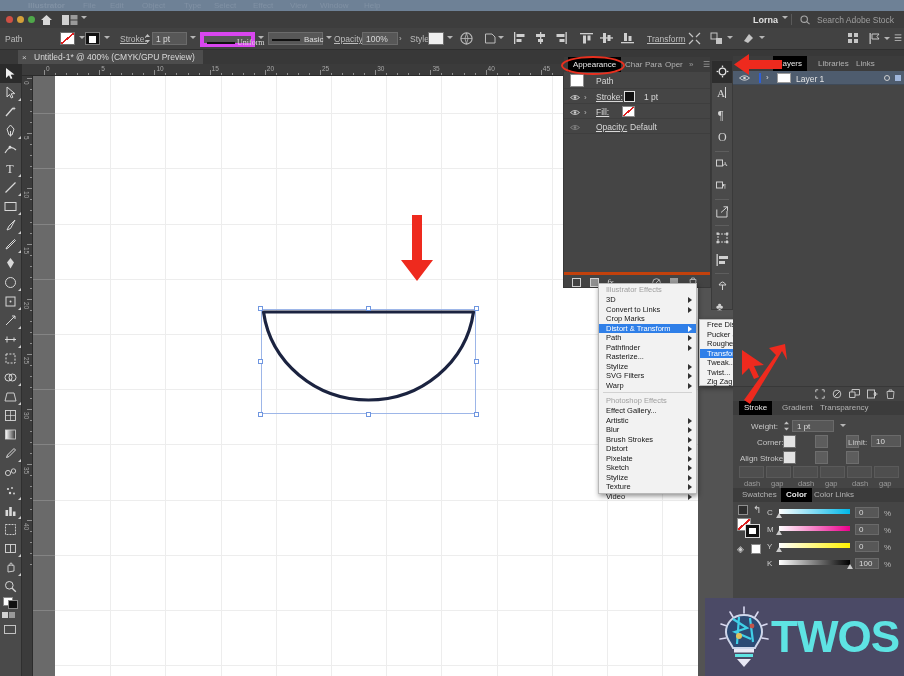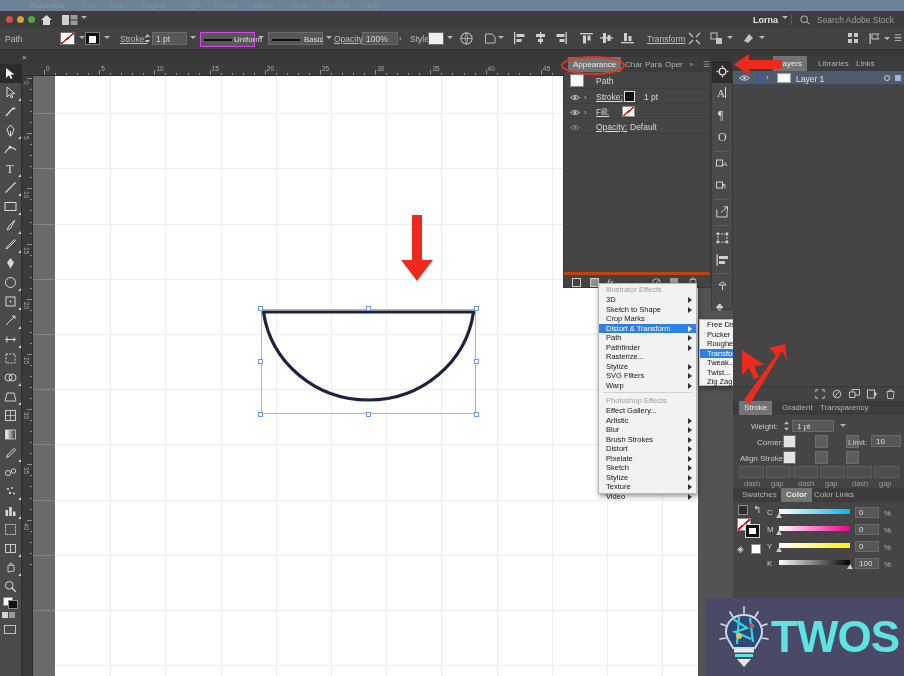--- a/index.html
+++ b/index.html
@@ -86,21 +86,21 @@
   .dicon { position:relative; width:20px; height:22px; }
   .dicon.sel { background:#2d2d2d; }
   .dsep { width:14px; height:1px; margin:1.5px 3px; background:#5e5e5e; }
 
   
   #appearance { left:563px; top:56px; width:148px; height:232px; background:#454545;
                 border:1px solid #383838; }
   #app-tabs { height:15px; background:#3c3c3c; position:relative; }
   .ptab { position:absolute; top:0; height:15px; line-height:15px; font-size:8px;
           color:#b2b2b2; padding:0 5px; white-space:nowrap; }
-  .ptab.active { background:#737373; color:#e8e8e8; }
+  .ptab.active { background:#000000; color:#e8e8e8; }
   .arow { position:relative; height:15px; border-bottom:1px solid #3e3e3e; }
   .arow .eye { position:absolute; left:6px; top:4px; }
   .arow .disc { position:absolute; left:20px; top:3.5px; font-size:8px; color:#b9b9b9; }
   .arow .lbl { position:absolute; left:32px; top:3px; font-size:8.5px; color:#d8d8d8; }
   .ul { text-decoration:underline; }
   #app-foot { position:absolute; left:0; bottom:0; width:146px; height:15px;
               background:#434343; border-top:3px solid #c2410c; }
 
   
   #fxmenu { left:598px; top:283px; width:99px; height:211px; background:#f2f2f2;
@@ -209,21 +209,21 @@
   <span class="abs cb-lbl ul" style="left:120px;top:6px;">Stroke:</span>
   <span class="abs" style="left:144px;top:4px;">
     <svg width="7" height="13" viewBox="0 0 7 13">
         <path d="M3.5 2 L6 5 H1 Z" fill="#c0c0c0"></path>
         <path d="M3.5 11 L6 8 H1 Z" fill="#c0c0c0"></path>
       </svg>
   </span>
   <span class="abs fieldbox" style="left:152px;top:4px;width:35px;">1 pt</span>
   <span class="abs caret" style="left:190px;top:8px;"></span>
 
-  <span class="abs" style="left:200px;top:4px;width:55px;height:15px;background:#575757;border:1px solid #d946ef;">
+  <span class="abs" style="left:200px;top:4px;width:55px;height:15px;background:#575757;border:4px solid #d946ef;font-family:Liberation Serif, serif;">
     <span style="position:absolute;left:3px;top:6px;width:28px;height:1.5px;background:#111;"></span>
     <span style="position:absolute;left:33px;top:2px;font-size:8px;color:#ddd;">Uniform</span>
   </span>
   <span class="abs caret" style="left:258px;top:8px;"></span>
 
   <span class="abs" style="left:268px;top:4px;width:55px;height:13px;background:#575757;border:1px solid #6b6b6b;">
     <span style="position:absolute;left:3px;top:6px;width:28px;height:1.5px;background:#111;"></span>
     <span style="position:absolute;left:35px;top:2px;font-size:8px;color:#ddd;">Basic</span>
   </span>
   <span class="abs caret" style="left:326px;top:8px;"></span>
@@ -325,20 +325,21 @@
     <svg width="11" height="11" viewBox="0 0 11 11">
         <rect x="0.5" y="0" width="1.3" height="11" fill="#c6c6c6"></rect>
         <path d="M3 1 H10 L8 3.5 L10 6 H3 Z" fill="none" stroke="#c6c6c6" stroke-width="1"></path>
       </svg>
   </span>
   <span class="abs caret" style="right:14px;top:9px;"></span>
   <span class="abs" style="right:2px;top:5px;font-size:9px;color:#c6c6c6;">☰</span>
 </div>
 
 <div class="abs" id="tabstrip">
+  <div class="abs" id="doctab">Untitled-1* @ 400% (CMYK/GPU Preview)</div>
   <span class="abs" id="tabclose">×</span>
 </div>
 
 <div class="abs" id="toolbar">
   <div class="tool sel">
       <span class="g"><svg width="13" height="13" viewBox="0 0 13 13">
           <path d="M2 1 L2 11 L5 8.3 L6.8 12 L8.4 11.2 L6.7 7.7 L10.5 7.5 Z" fill="#f0f0f0"></path>
         </svg></span>
     </div>
   <div class="tool">
@@ -851,21 +852,21 @@
     <span class="abs" style="left:125px;top:2px;"><svg width="8" height="10" viewBox="0 0 8 10">
           <path d="M1 2.5 H7 L6.4 9.5 H1.6 Z M2.6 2.5 V1 H5.4 V2.5" fill="none" stroke="#b5b5b5" stroke-width=".9"></path>
         </svg></span>
   </div>
 </div>
 
 <div class="abs" id="fxmenu">
   <div class="mhead">Illustrator Effects</div>
   <div id="ill-items">
       <div class="mitem"><span>3D</span><span class="marrow"></span></div>
-      <div class="mitem"><span>Sketch to Shape</span><span class="marrow"></span></div>
+      <div class="mitem"><span>Convert to Links</span><span class="marrow"></span></div>
       <div class="mitem"><span>Crop Marks</span></div>
       <div class="mitem hl"><span>Distort &amp; Transform</span><span class="marrow"></span></div>
       <div class="mitem"><span>Path</span><span class="marrow"></span></div>
       <div class="mitem"><span>Pathfinder</span><span class="marrow"></span></div>
       <div class="mitem"><span>Rasterize...</span></div>
       <div class="mitem"><span>Stylize</span><span class="marrow"></span></div>
       <div class="mitem"><span>SVG Filters</span><span class="marrow"></span></div>
       <div class="mitem"><span>Warp</span><span class="marrow"></span></div>
     </div>
   <div class="msep"></div>

